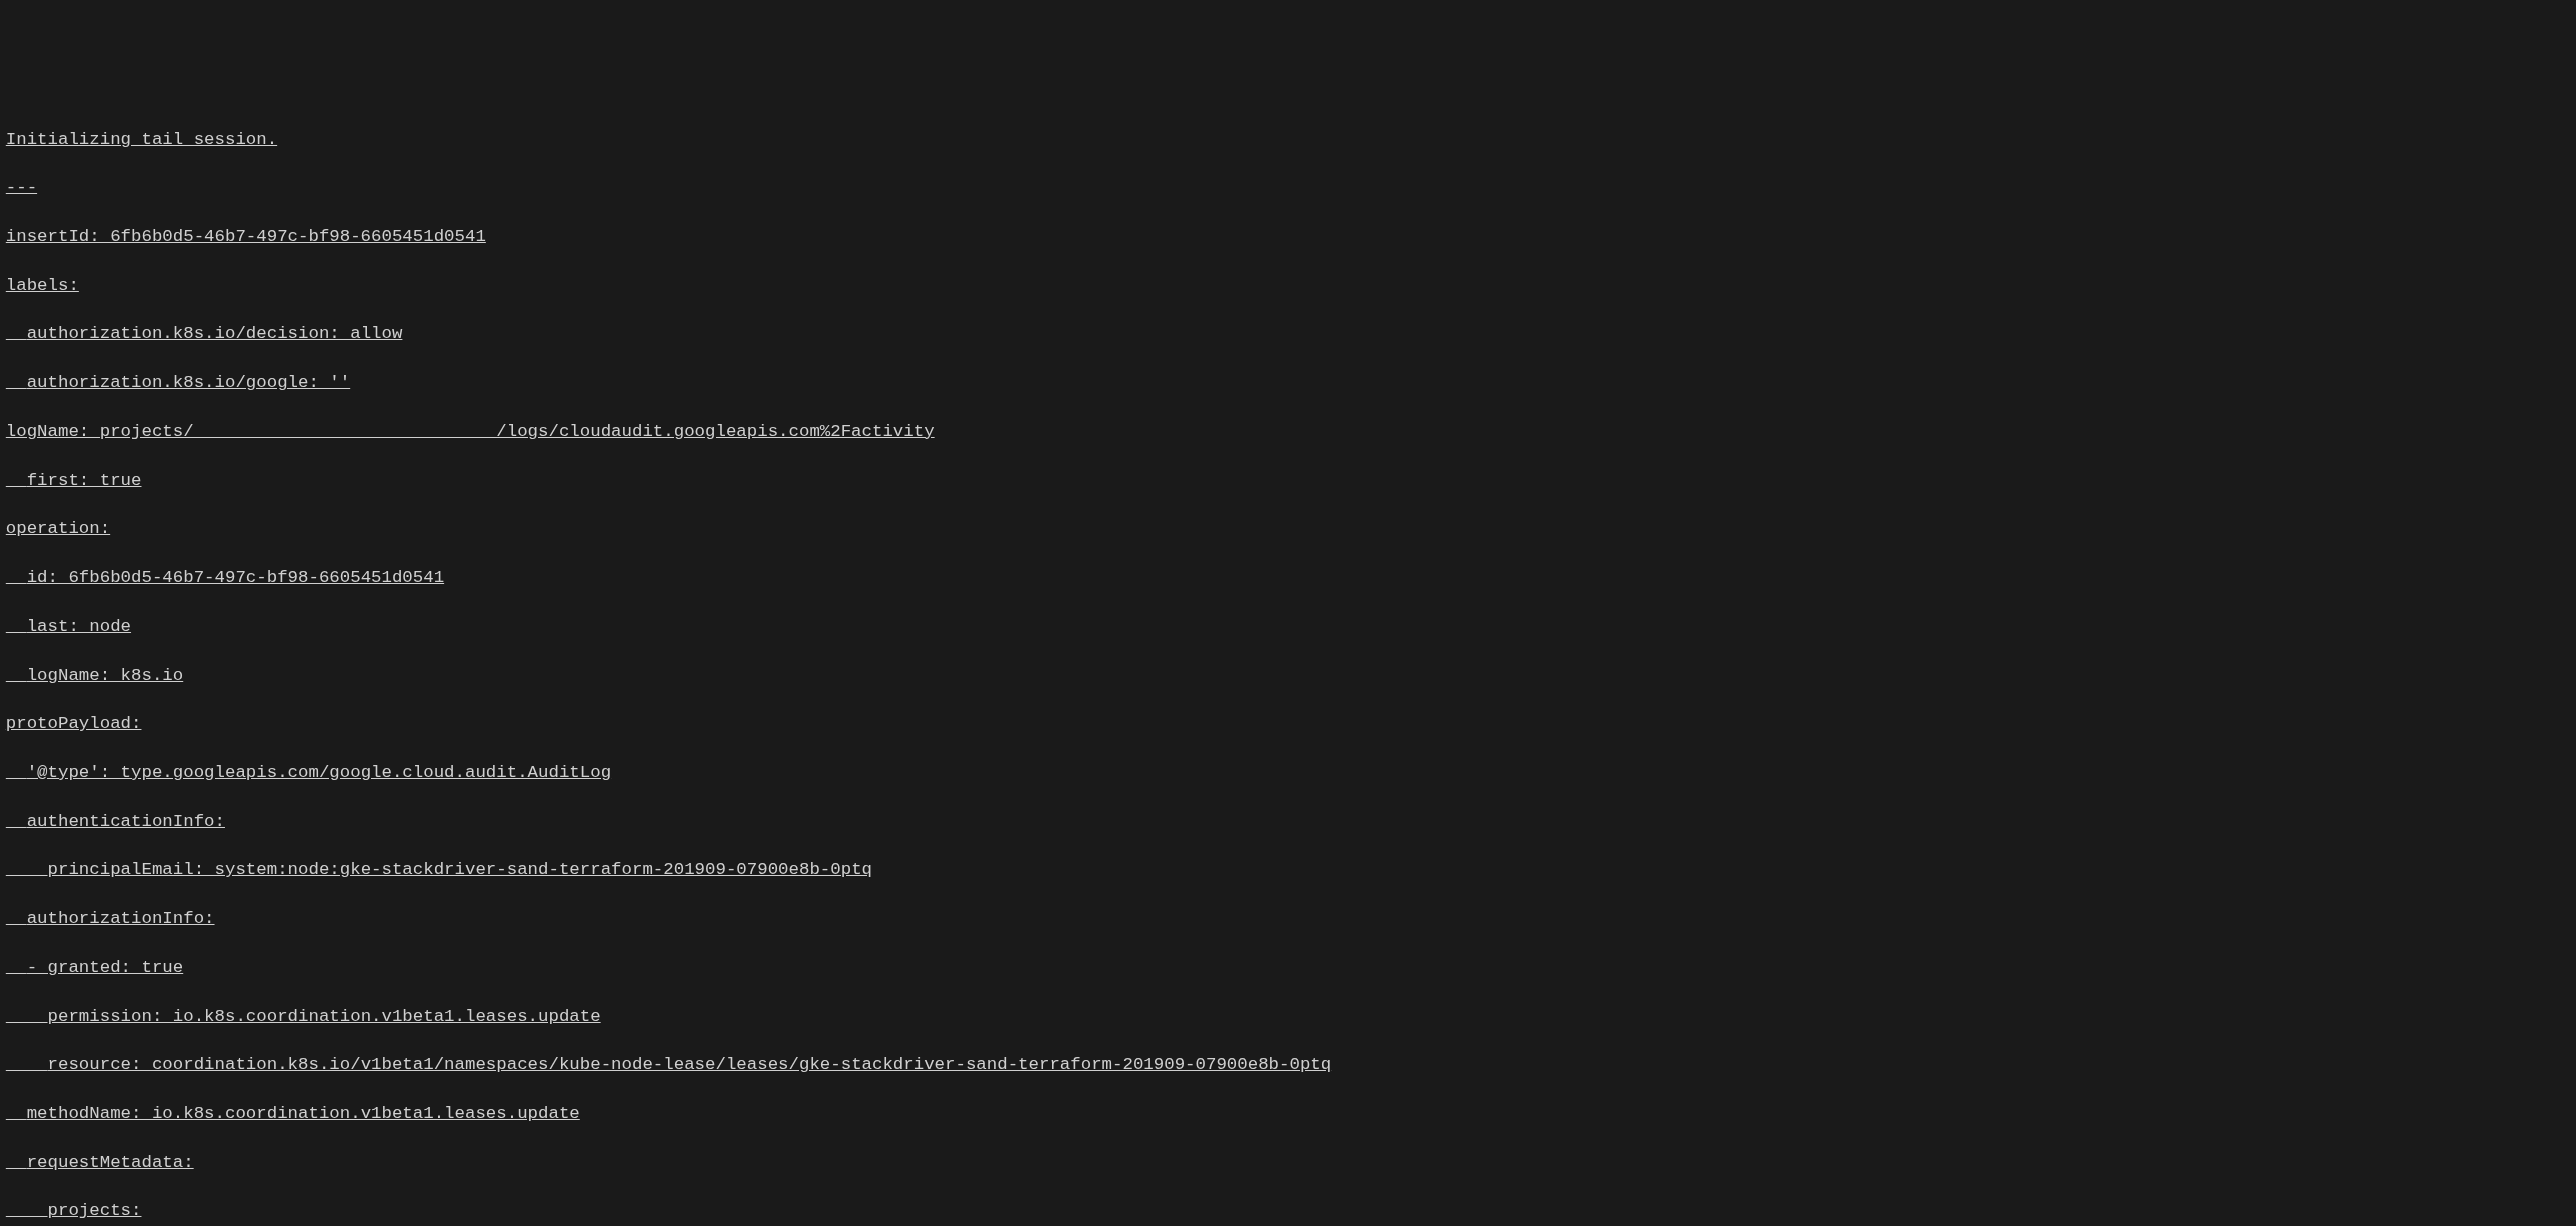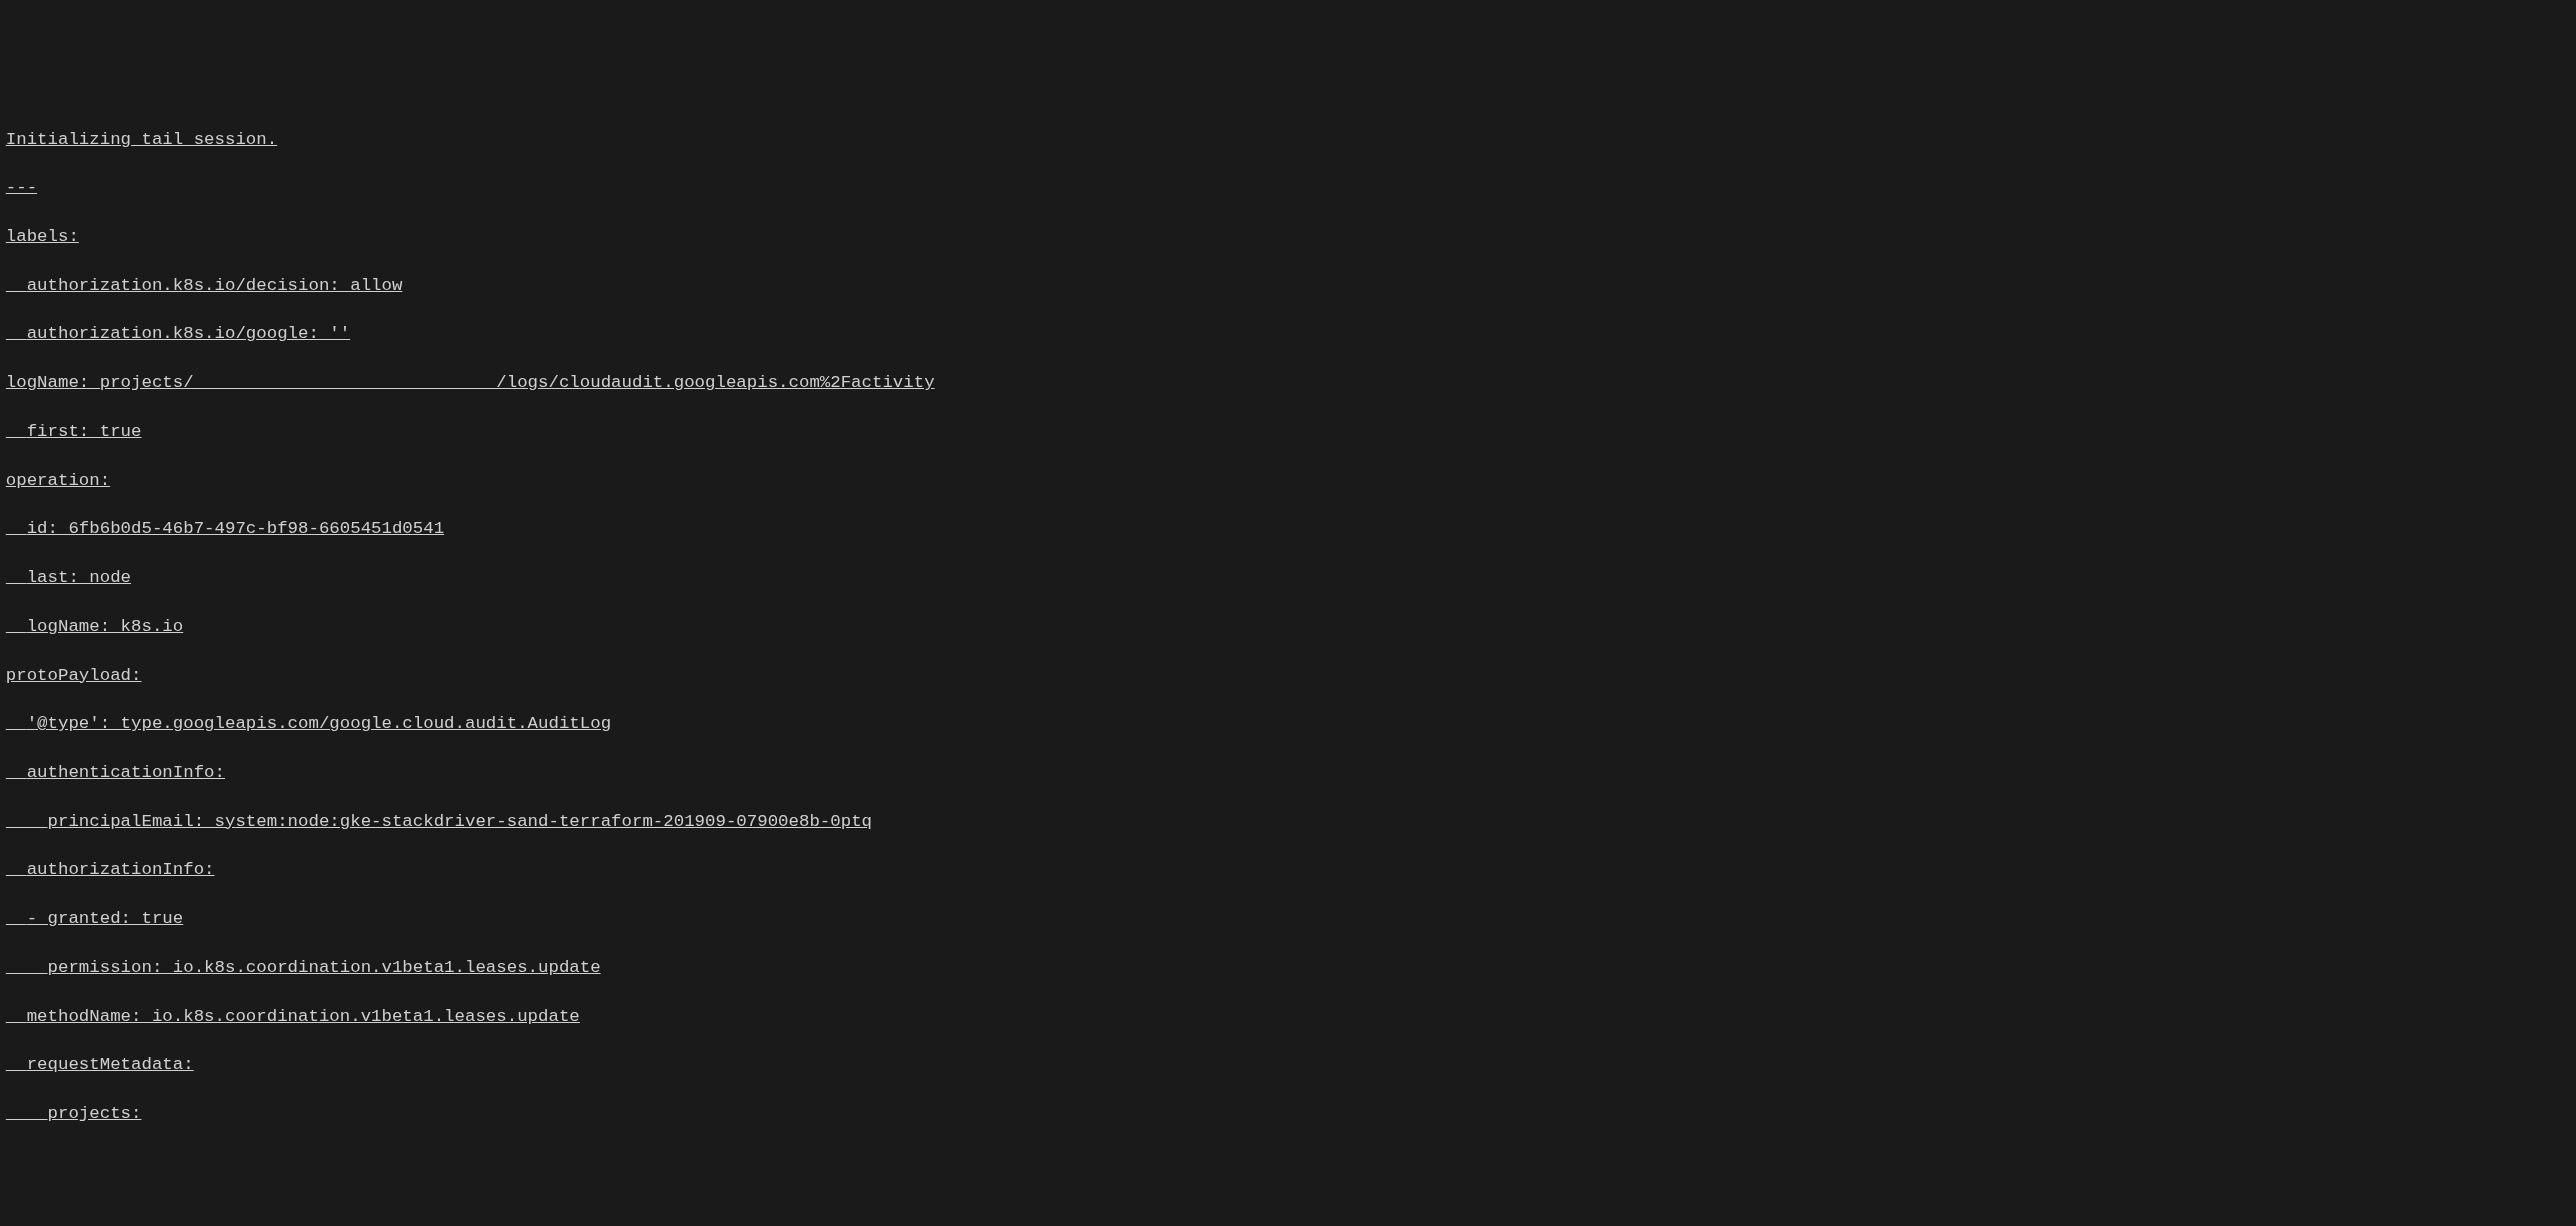--- a/index.html
+++ b/index.html
@@ -26,36 +26,38 @@
     }
   </style>
 </head>
 <body>
 
 
 
 <div class="terminal-output">
 <span class="log-line">Initializing tail session.</span>
 <span class="log-line">---</span>
+<span class="log-line">insertId: 6fb6b0d5-46b7-497c-bf98-6605451d0541</span>
 <span class="log-line">labels:</span>
 <span class="log-line">  authorization.k8s.io/decision: allow</span>
 <span class="log-line">  authorization.k8s.io/google: ''</span>
 <span class="log-line">logName: projects/                             /logs/cloudaudit.googleapis.com%2Factivity</span>
 <span class="log-line">  first: true</span>
 <span class="log-line">operation:</span>
 <span class="log-line">  id: 6fb6b0d5-46b7-497c-bf98-6605451d0541</span>
 <span class="log-line">  last: node</span>
 <span class="log-line">  logName: k8s.io</span>
 <span class="log-line">protoPayload:</span>
 <span class="log-line">  '@type': type.googleapis.com/google.cloud.audit.AuditLog</span>
 <span class="log-line">  authenticationInfo:</span>
 <span class="log-line">    principalEmail: system:node:gke-stackdriver-sand-terraform-201909-07900e8b-0ptq</span>
 <span class="log-line">  authorizationInfo:</span>
 <span class="log-line">  - granted: true</span>
 <span class="log-line">    permission: io.k8s.coordination.v1beta1.leases.update</span>
+<span class="log-line">    resource: coordination.k8s.io/v1beta1/namespaces/kube-node-lease/leases/gke-stackdriver-sand-terraform-201909-07900e8b-0ptq</span>
 <span class="log-line">  methodName: io.k8s.coordination.v1beta1.leases.update</span>
 <span class="log-line">  requestMetadata:</span>
 <span class="log-line">    projects:</span>
 
 
 
 
 
 
 </div>

